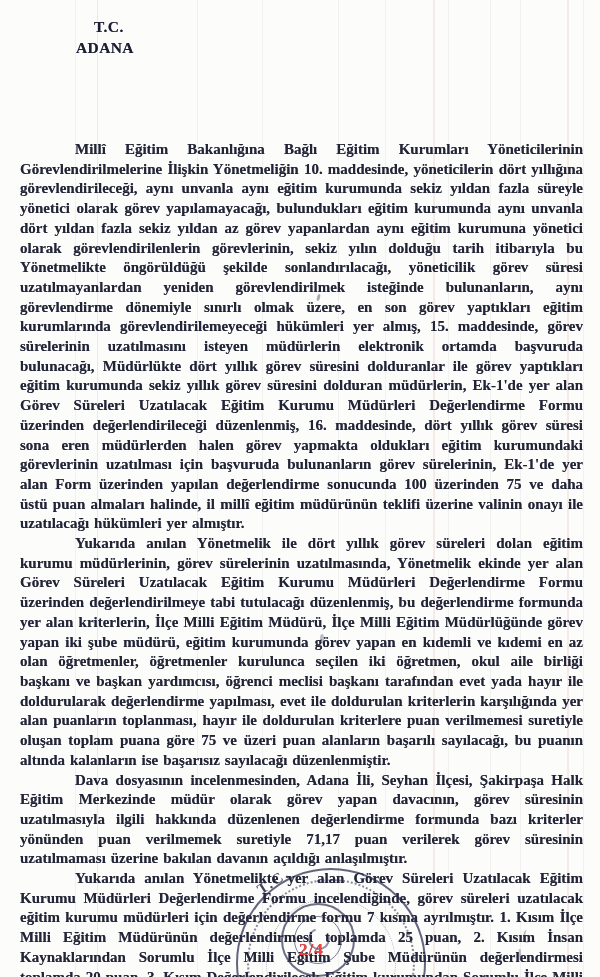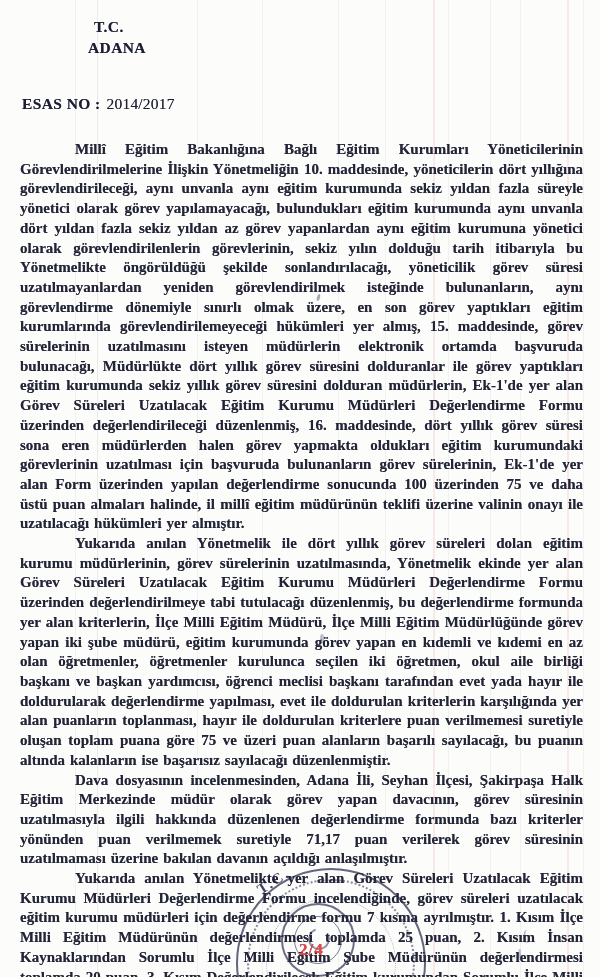--- a/index.html
+++ b/index.html
@@ -25,21 +25,21 @@
   .hline {
     position:absolute;
     font-weight:700;
     font-size:15.5px;
     letter-spacing:0.4px;
     color:#1c1e33;
     text-shadow:0 0 0.5px rgba(28,30,51,0.6);
     white-space:nowrap;
   }
   .h-tc     { left:94px; top:18px; }
-  .h-city   { left:88px; top:39px; }
+  .h-city   { left:76px; top:39px; }
   .h-court  { left:36px; top:59px; }
   .esas-line { left:22px; top:95px; }
   .esas-line .val { font-weight:400; margin-left:6px; letter-spacing:0.2px; }
 
   
   .body-text {
     position:absolute;
     left:20px; top:140px; width:563px;
     font-size:15px;
     line-height:19.7px;
@@ -114,23 +114,20 @@
   <div class="scanline pink" style="left:433px"></div>
   <div class="scanline" style="left:448px"></div>
   <div class="scanline" style="left:490px"></div>
   <div class="scanline" style="left:520px"></div>
   <div class="scanline pink" style="left:567px"></div>
   <div class="scanline" style="left:583px"></div>
 
   <div class="hline h-tc">T.C.</div>
   <div class="hline h-city">ADANA</div>
 
-  <div class="hline esas-line">
-    <span>ESAS NO :</span><span class="val">2014/2017</span>
-  </div>
 
   <div class="body-text">
     <p>Millî Eğitim Bakanlığına Bağlı Eğitim Kurumları Yöneticilerinin Görevlendirilmelerine İlişkin Yönetmeliğin 10. maddesinde, yöneticilerin dört yıllığına görevlendirileceği, aynı unvanla aynı eğitim kurumunda sekiz yıldan fazla süreyle yönetici olarak görev yapılamayacağı, bulundukları eğitim kurumunda aynı unvanla dört yıldan fazla sekiz yıldan az görev yapanlardan aynı eğitim kurumuna yönetici olarak görevlendirilenlerin görevlerinin, sekiz yılın dolduğu tarih itibarıyla bu Yönetmelikte öngörüldüğü şekilde sonlandırılacağı, yöneticilik görev süresi uzatılmayanlardan yeniden görevlendirilmek isteğinde bulunanların, aynı görevlendirme dönemiyle sınırlı olmak üzere, en son görev yaptıkları eğitim kurumlarında görevlendirilemeyeceği hükümleri yer almış, 15. maddesinde, görev sürelerinin uzatılmasını isteyen müdürlerin elektronik ortamda başvuruda bulunacağı, Müdürlükte dört yıllık görev süresini dolduranlar ile görev yaptıkları eğitim kurumunda sekiz yıllık görev süresini dolduran müdürlerin, Ek-1'de yer alan Görev Süreleri Uzatılacak Eğitim Kurumu Müdürleri Değerlendirme Formu üzerinden değerlendirileceği düzenlenmiş, 16. maddesinde, dört yıllık görev süresi sona eren müdürlerden halen görev yapmakta oldukları eğitim kurumundaki görevlerinin uzatılması için başvuruda bulunanların görev sürelerinin, Ek-1'de yer alan Form üzerinden yapılan değerlendirme sonucunda 100 üzerinden 75 ve daha üstü puan almaları halinde, il millî eğitim müdürünün teklifi üzerine valinin onayı ile uzatılacağı hükümleri yer almıştır.</p>
     <p>Yukarıda anılan Yönetmelik ile dört yıllık görev süreleri dolan eğitim kurumu müdürlerinin, görev sürelerinin uzatılmasında, Yönetmelik ekinde yer alan Görev Süreleri Uzatılacak Eğitim Kurumu Müdürleri Değerlendirme Formu üzerinden değerlendirilmeye tabi tutulacağı düzenlenmiş, bu değerlendirme formunda yer alan kriterlerin, İlçe Milli Eğitim Müdürü, İlçe Milli Eğitim Müdürlüğünde görev yapan iki şube müdürü, eğitim kurumunda görev yapan en kıdemli ve kıdemi en az olan öğretmenler, öğretmenler kurulunca seçilen iki öğretmen, okul aile birliği başkanı ve başkan yardımcısı, öğrenci meclisi başkanı tarafından evet yada hayır ile doldurularak değerlendirme yapılması, evet ile doldurulan kriterlerin karşılığında yer alan puanların toplanması, hayır ile doldurulan kriterlere puan verilmemesi suretiyle oluşan toplam puana göre 75 ve üzeri puan alanların başarılı sayılacağı, bu puanın altında kalanların ise başarısız sayılacağı düzenlenmiştir.</p>
     <p>Dava dosyasının incelenmesinden, Adana İli, Seyhan İlçesi, Şakirpaşa Halk Eğitim Merkezinde müdür olarak görev yapan davacının, görev süresinin uzatılmasıyla ilgili hakkında düzenlenen değerlendirme formunda bazı kriterler yönünden puan verilmemek suretiyle 71,17 puan verilerek görev süresinin uzatılmaması üzerine bakılan davanın açıldığı anlaşılmıştır.</p>
     <p>Yukarıda anılan Yönetmelikte yer alan Görev Süreleri Uzatılacak Eğitim Kurumu Müdürleri Değerlendirme Formu incelendiğinde, görev süreleri uzatılacak eğitim kurumu müdürleri için değerlendirme formu 7 kısma ayrılmıştır. 1. Kısım İlçe Milli Eğitim Müdürünün değerlendirmesi toplamda 25 puan, 2. Kısım İnsan Kaynaklarından Sorumlu İlçe Milli Eğitim Şube Müdürünün değerlendirmesi toplamda 20 puan, 3. Kısım Değerlendirilecek Eğitim kurumundan Sorumlu İlçe Milli Eğitim Şube Müdürünün değerlendirmesi toplamda 15 puan, 4. Kısım Eğitim Kurumundaki En Kıdemli Öğretmen ile Kıdemi En Az Olan Öğretmenin Değerlendirmesi toplamda 10 puan, 5. kısım Öğretmenler Kurulunca Seçilecek İki Öğretmenin Değerlendirmesi toplamda 10 puan, 6. Okul Aile Birliği Başkanı ve Başkan Yardımcısının Değerlendirmesi toplam 10 puan, 7. Kısım Öğrenci Meclisi Başkanının Değerlendirmesi toplamda 10 puan olarak belirlenmiştir. Ancak formun</p>
   </div>
 
   <div class="stamp">
     <div class="s-outer"></div>

